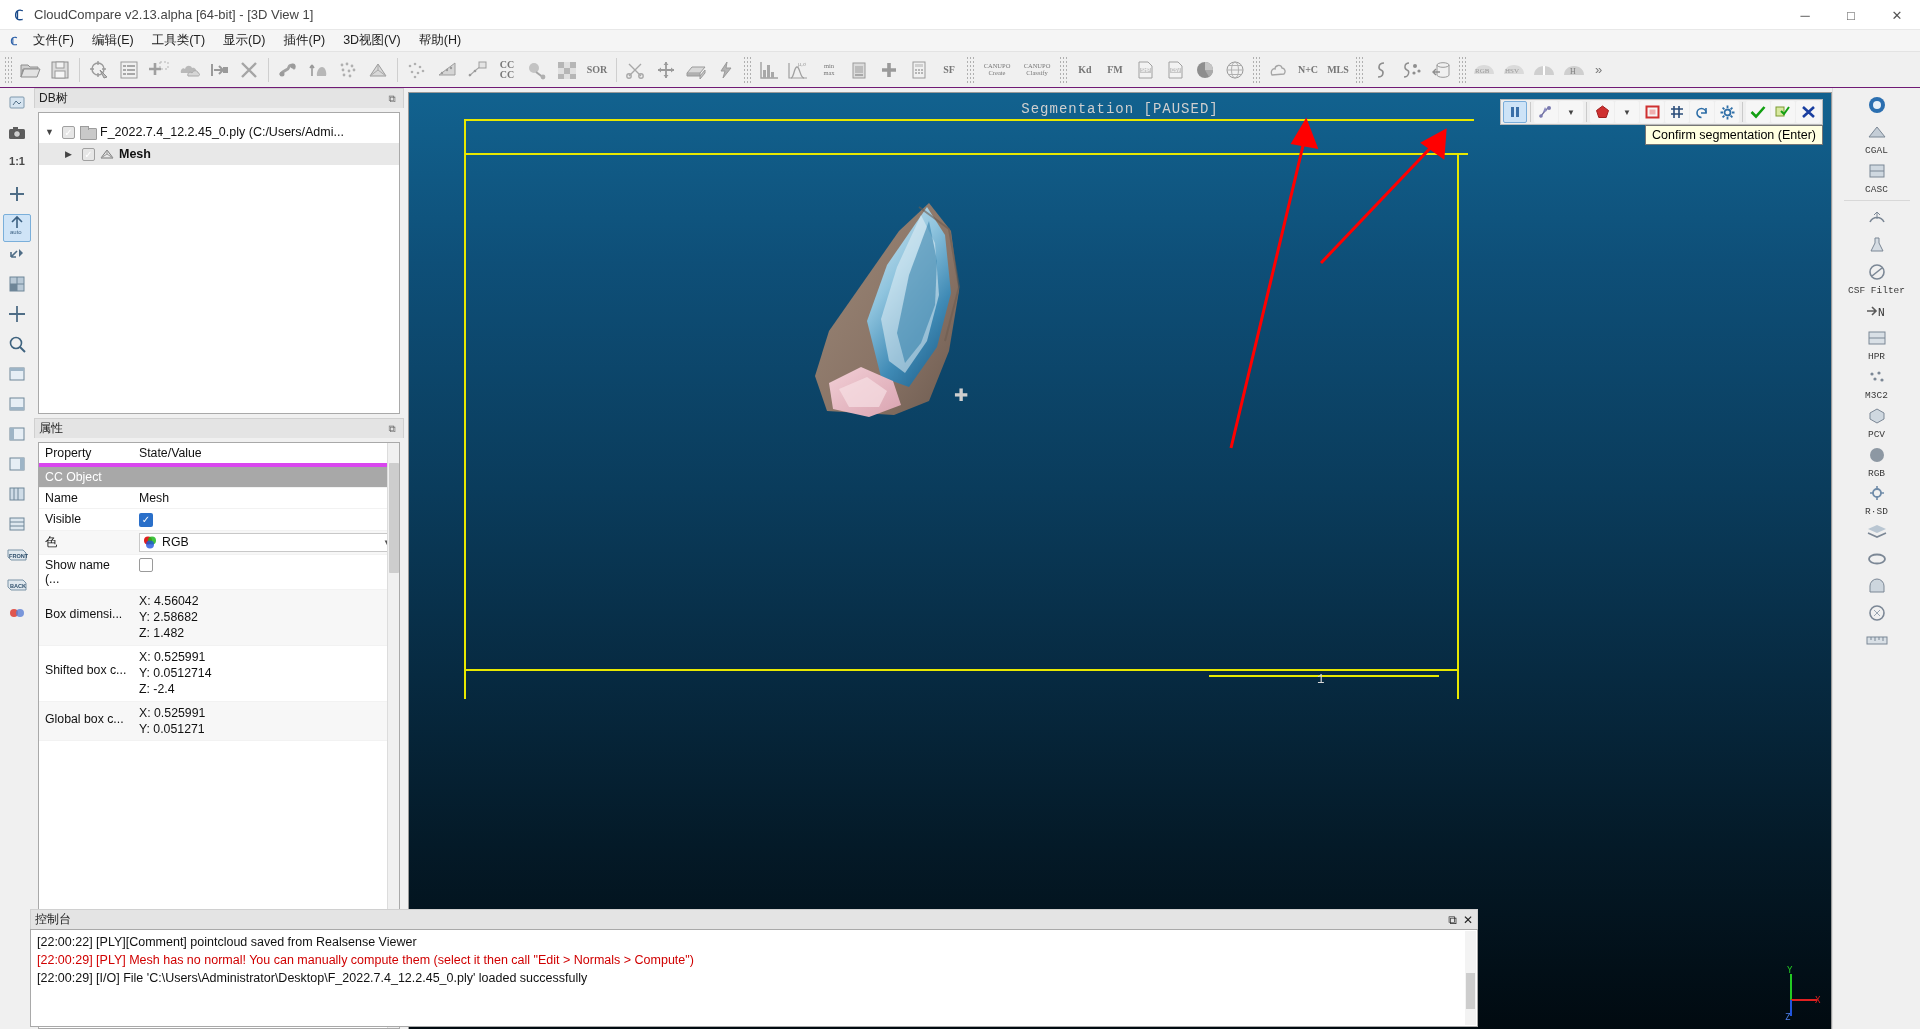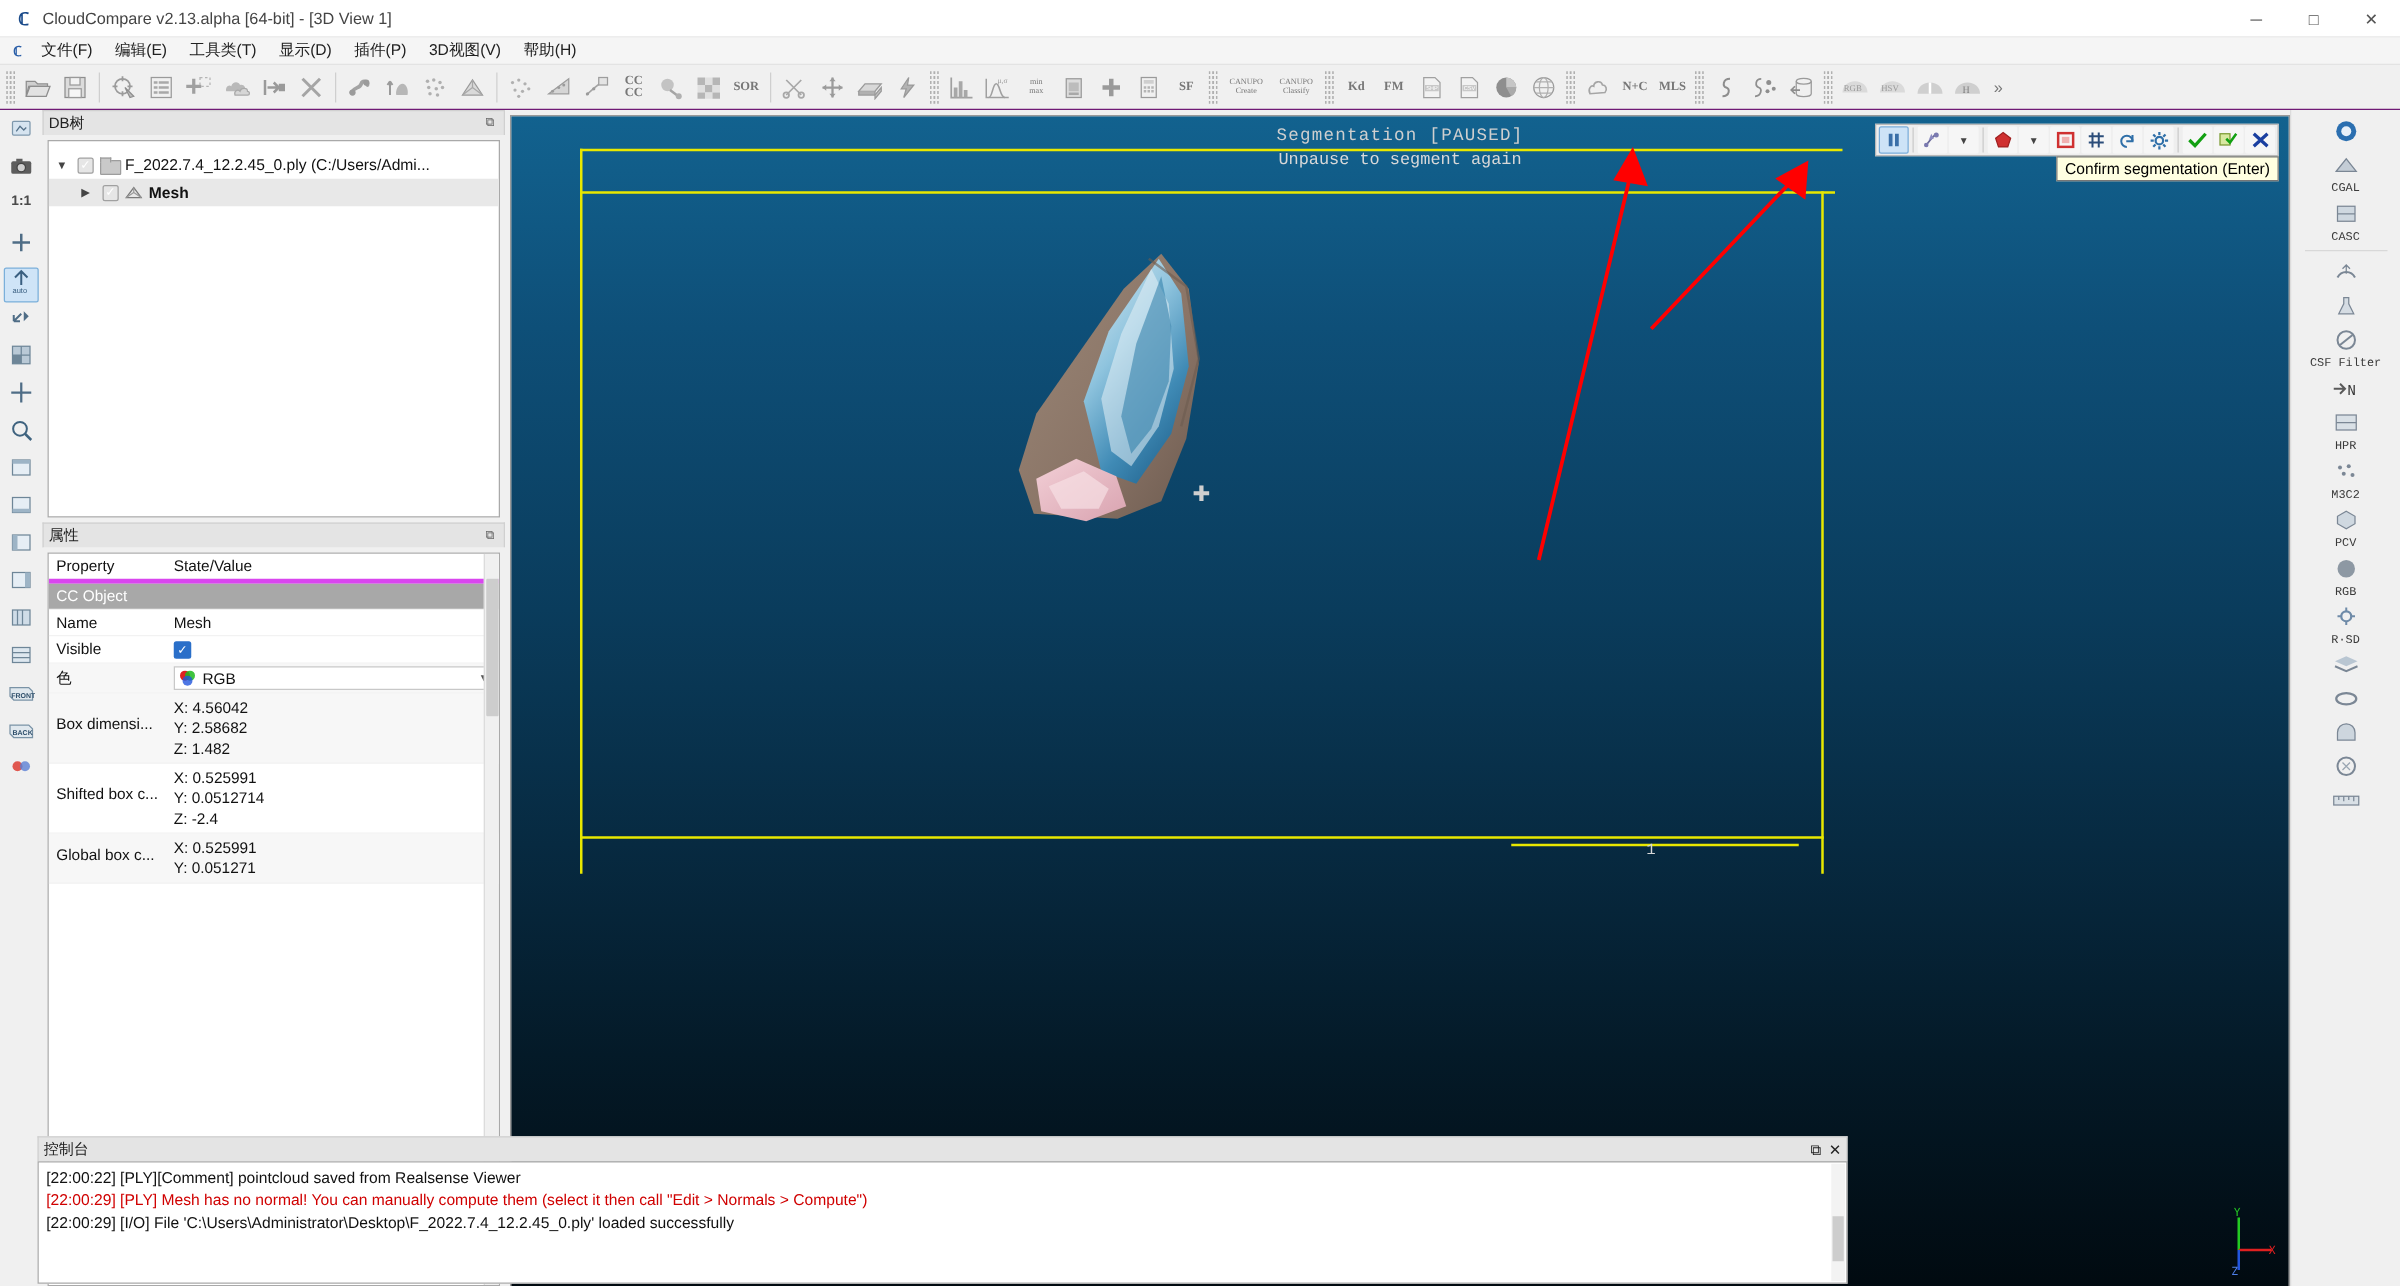--- a/index.html
+++ b/index.html
@@ -775,20 +775,24 @@
                         <circle cx="5" cy="4.5" r="4" fill="#e02020"></circle>
                         <circle cx="9" cy="4.5" r="4" fill="#1db81d" opacity="0.85"></circle>
                         <circle cx="7" cy="8.5" r="4" fill="#2255dd" opacity="0.8"></circle>
                       </svg>
                   </span>
                   <span class="cval">RGB</span>
                   <span class="carrow">▼</span>
                 </div>
               </div>
             </div>
+            <div class="prow">
+              <div class="pcell-a">Show name (...</div>
+              <div class="pcell-b"><span class="pcheck off"></span></div>
+            </div>
             <div class="prow alt">
               <div class="pcell-a" style="padding-top:17px">Box dimensi...</div>
               <div class="pcell-b multiline" style="white-space:pre">X: 4.56042
 Y: 2.58682
 Z: 1.482</div>
             </div>
             <div class="prow">
               <div class="pcell-a" style="padding-top:17px">Shifted box c...</div>
               <div class="pcell-b multiline" style="white-space:pre">X: 0.525991
 Y: 0.0512714
@@ -803,21 +807,20 @@
               <div class="thumb"></div>
             </div>
           </div>
         </div>
       </div>
     </div>
   </div>
 
   <div class="view3d">
     <div class="seg-title">Segmentation [PAUSED]</div>
-    <div class="seg-sub">Unpause to segment again</div>
 
     <div class="yelline" style="left:55px; top:26px; width:1010px; height:1.5px;"></div>
     <div class="yelline" style="left:1065px; top:26px; width:0px; height:0px;"></div>
     <div class="yelline" style="left:55px; top:60px; width:1004px; height:1.5px;"></div>
     <div class="yelline" style="left:55px; top:26px; width:1.5px; height:580px;"></div>
     <div class="yelline" style="left:1048px; top:60px; width:1.5px; height:546px;"></div>
     <div class="yelline" style="left:55px; top:576px; width:995px; height:1.5px;"></div>
     <div class="yelline" style="left:800px; top:582px; width:230px; height:1.5px;"></div>
 
     <svg class="mesh-svg" style="left:400px; top:108px;" width="220" height="230" viewBox="0 0 220 230">

